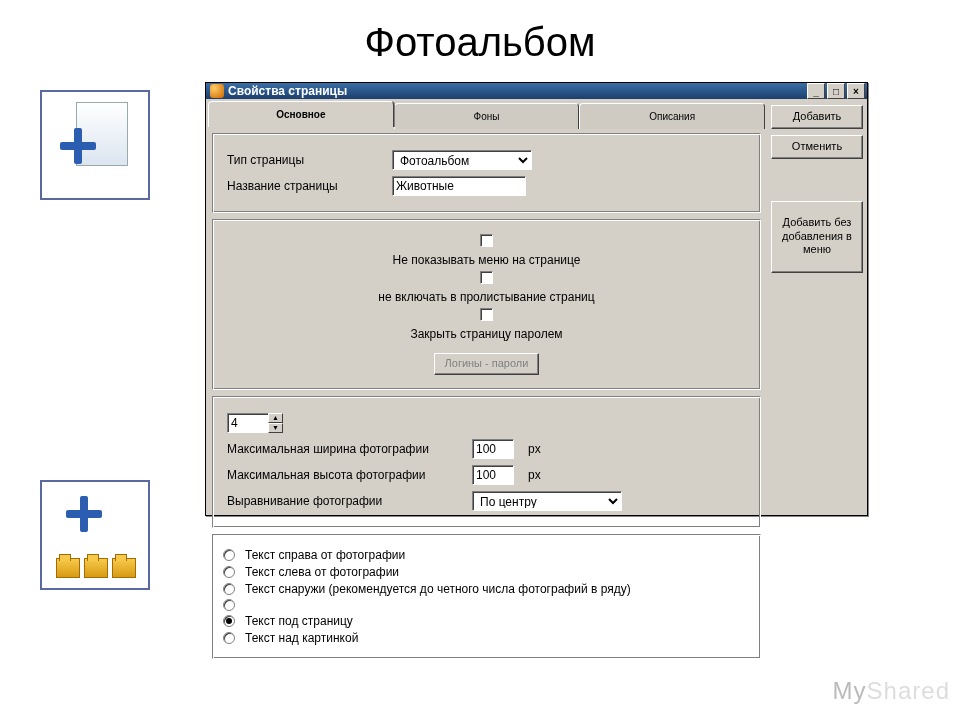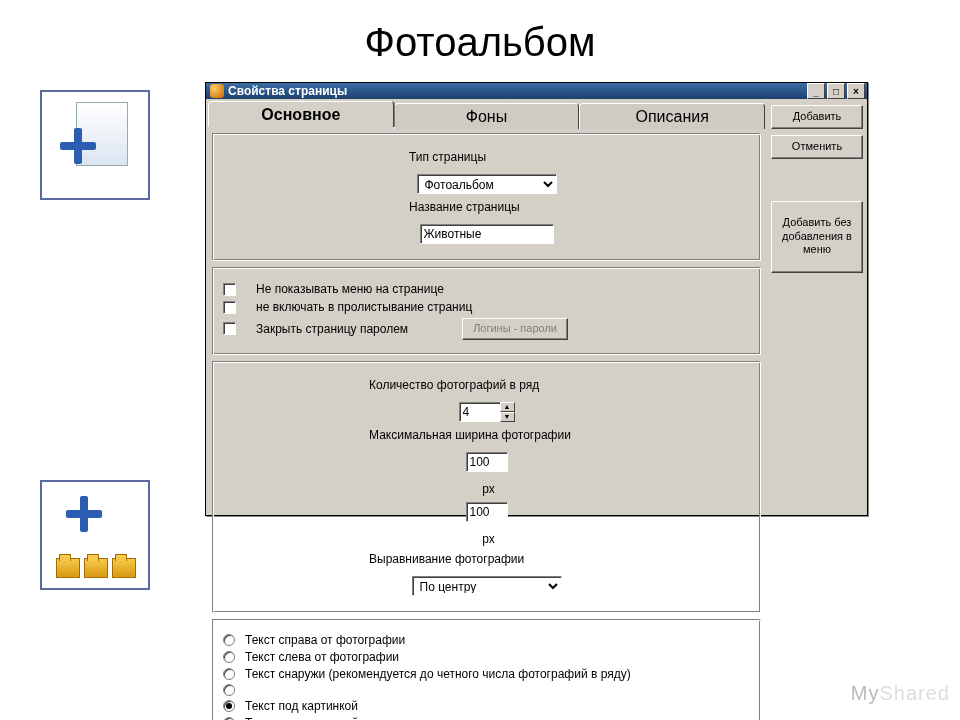--- a/index.html
+++ b/index.html
@@ -19,21 +19,21 @@
     left: 0;
     width: 100%;
     text-align: center;
     font-size: 40px;
     font-family: Arial, sans-serif;
   }
   .watermark {
     position: absolute;
     right: 10px;
     bottom: 15px;
-    font-size: 20px;
+    font-size: 24px;
     letter-spacing: 1px;
     color: #ddd;
     font-family: Arial, sans-serif;
     user-select: none;
   }
   .watermark .dark { color: #bbb; }
 
   
   .side-icon {
     position: absolute;
@@ -150,21 +150,21 @@
     display:flex;
     height:26px;
     margin: 2px 2px 0 2px;
   }
   .tab{
     flex:1;
     border:1px solid #808080;
     border-bottom:none;
     background:#d4d0c8;
     display:flex;align-items:center;justify-content:center;
-    font-size:16px;
+    font-size:10px;
     border-top-left-radius:4px;border-top-right-radius:4px;
     position:relative;
     top:2px;
     cursor:default;
   }
   .tab.active{
     background:#d4d0c8;
     font-weight:bold;
     border-color:#fff #404040 #d4d0c8 #fff;
     top:0;
@@ -176,38 +176,38 @@
     background:#cfcbc3;
   }
 
   .groupbox{
     margin:6px 6px;
     border:1px solid #808080;
     border-right-color:#fff;border-bottom-color:#fff;
     box-shadow: inset 1px 1px 0 #fff, inset -1px -1px 0 #808080;
     padding:10px 10px;
   }
-  .row{display:flex;align-items:center;margin:6px 4px;gap:10px;flex-direction:column;}
+  .row{display:flex;align-items:center;margin:6px 4px;gap:10px;}
   .row label.lbl{width:155px;font-size:12px;}
   .row label.lbl.wide{width:235px;}
   select.inp, input.inp{
     font-family:inherit;font-size:12px;
     background:#fff;
     border:1px solid #808080;
     border-right-color:#fff;border-bottom-color:#fff;
     box-shadow: inset 1px 1px 0 #404040;
     padding:2px 3px;
     height:20px;
   }
   select.inp{width:140px;}
   input.inp{width:134px;}
   input.inp.small{width:42px;}
   .px{font-size:12px;margin-left:4px;}
 
-  .chk-row{display:flex;align-items:center;gap:20px;margin:4px 0;font-size:12px;}
+  .chk-row{display:flex;align-items:center;gap:6px;margin:4px 0;font-size:12px;flex-direction:column;}
   .chk{
     width:13px;height:13px;background:#fff;
     border:1px solid #808080;
     border-right-color:#fff;border-bottom-color:#fff;
     box-shadow: inset 1px 1px 0 #404040;
     display:inline-block;
   }
   .radio-row{display:flex;align-items:center;gap:10px;margin:3px 0;font-size:12px;}
   .radio{
     width:12px;height:12px;border-radius:50%;
@@ -293,35 +293,35 @@
         <div class="chk-row">
           <span class="chk"></span>
           <span>Закрыть страницу паролем</span>
           <span style="width:14px;"></span>
           <span class="btn disabled" style="padding:3px 10px;">Логины - пароли</span>
         </div>
       </div>
 
       <div class="groupbox">
         <div class="row">
-          <label class="lbl wide">Количество фотографий в ряд</label>
           <span class="spinner">
             <input class="inp small" value="4" style="">
             <span class="spin-btns">
               <span class="spin-btn">▲</span>
               <span class="spin-btn">▼</span>
             </span>
           </span>
         </div>
         <div class="row">
           <label class="lbl wide">Максимальная ширина фотографии</label>
           <input class="inp small" value="100" style="">
           <span class="px">px</span>
         </div>
         <div class="row">
+          <label class="lbl wide">Максимальная высота фотографии</label>
           <input class="inp small" value="100" style="">
           <span class="px">px</span>
         </div>
         <div class="row">
           <label class="lbl wide">Выравнивание фотографии</label>
           <select class="inp" style="width:150px;">
             <option>По центру</option>
           </select>
         </div>
       </div>
@@ -337,21 +337,21 @@
           </div>
           <div class="radio-row">
             <span class="radio"></span>
             <span>Текст снаружи (рекомендуется до четного числа фотографий в ряду)</span>
           </div>
           <div class="radio-row">
             <span class="radio"></span>
           </div>
           <div class="radio-row">
             <span class="radio checked"></span>
-            <span>Текст под картинкой</span>
+            <span>Текст под страницу</span>
           </div>
           <div class="radio-row">
             <span class="radio"></span>
             <span>Текст над картинкой</span>
           </div>
         </div>
     </div>
 
     <div class="side-col">
       <div class="btn">Добавить</div>

